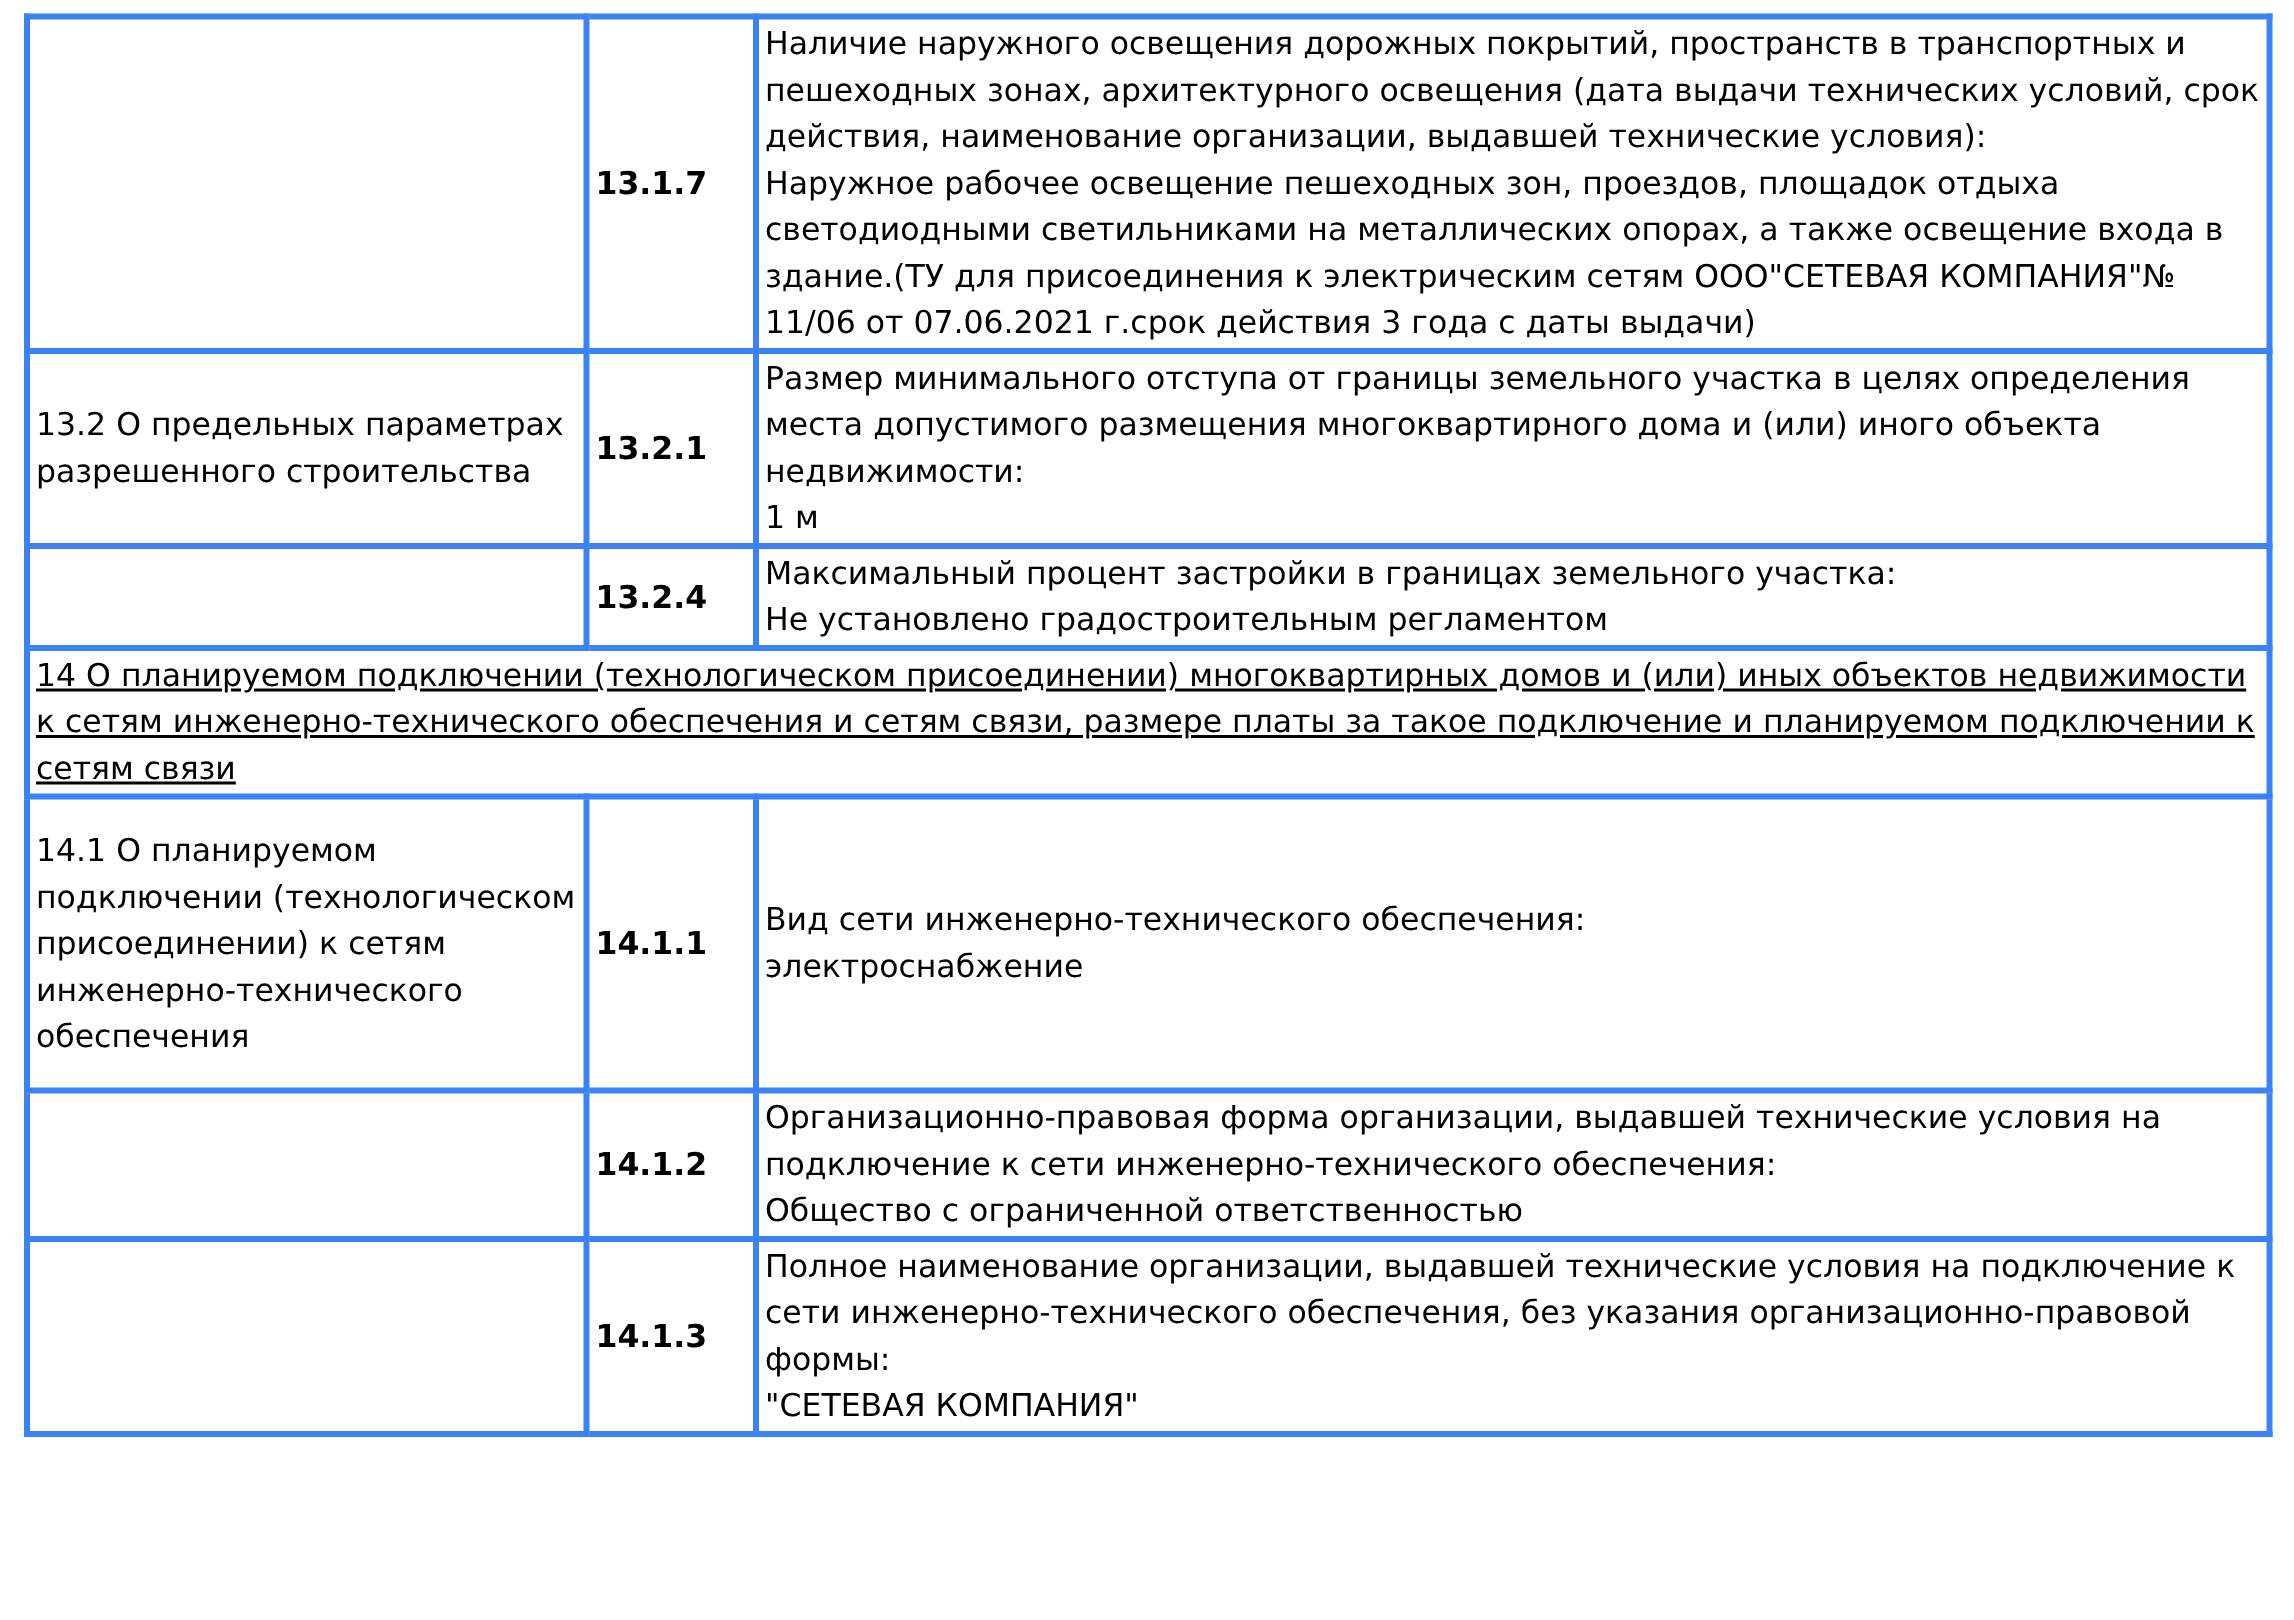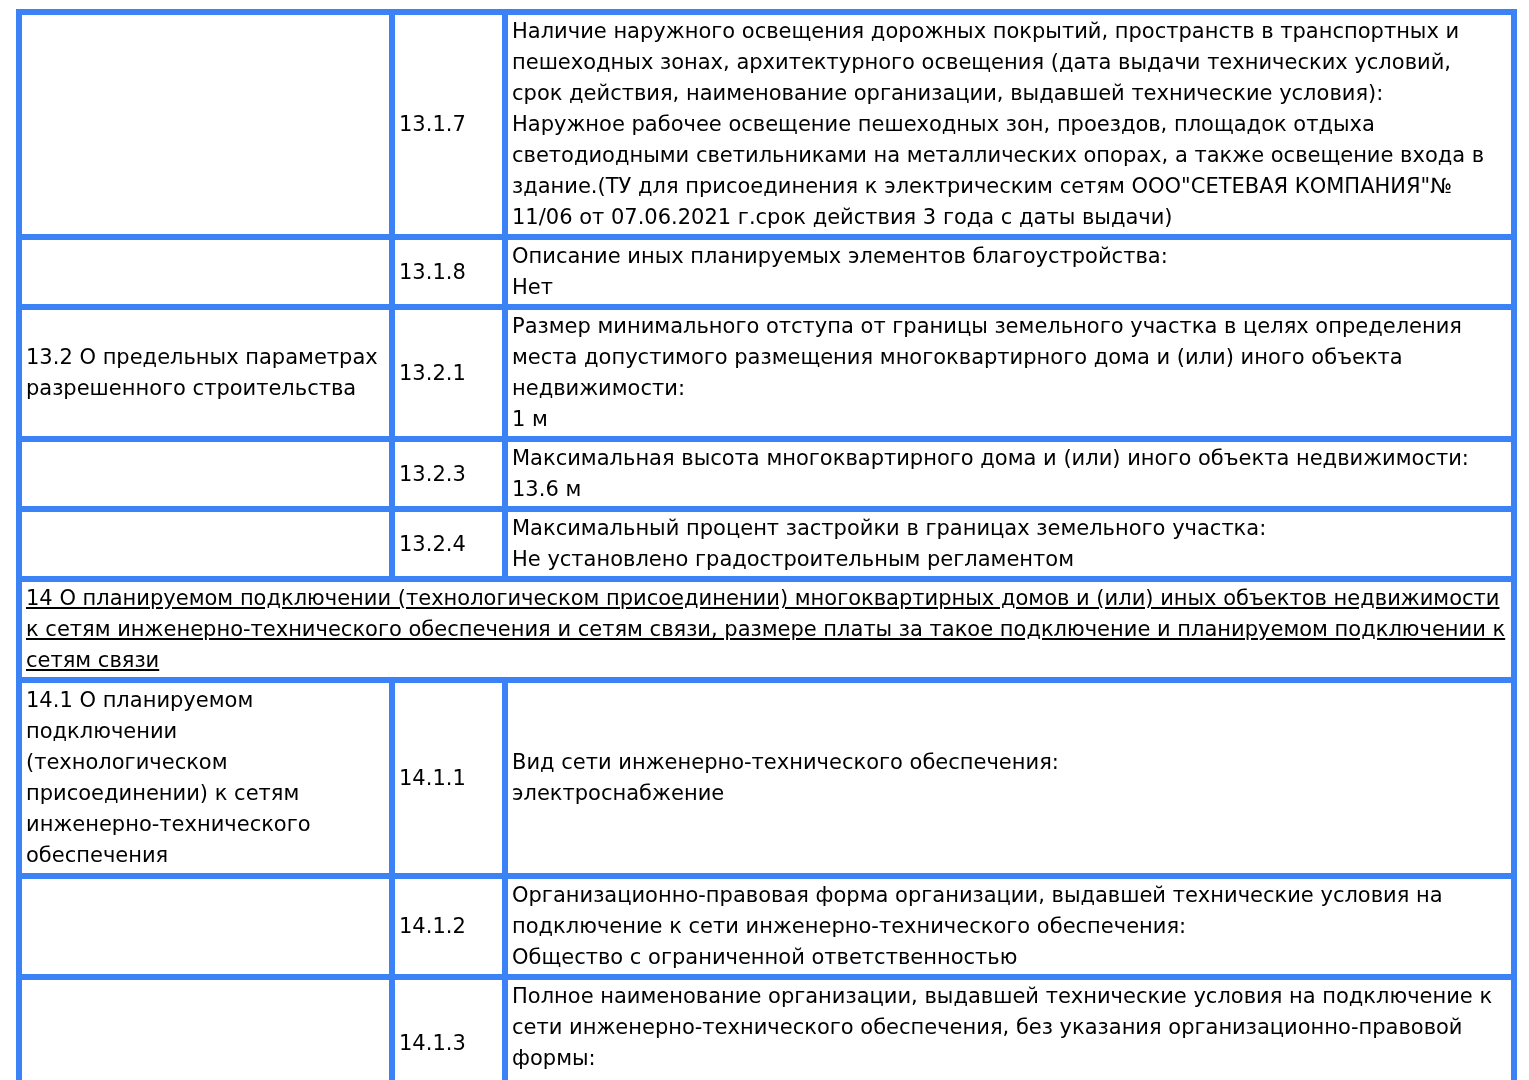--- a/index.html
+++ b/index.html
@@ -27,27 +27,27 @@
     border-collapse: collapse;
     table-layout: fixed;
     width: 1495px;
     font-size: 21px;
     line-height: 31px;
   }
   table.decl col.c1 { width: 373px; }
   table.decl col.c2 { width: 113px; }
   table.decl col.c3 { width: 1009px; }
   table.decl td {
-    border: 6px solid #3b82f6;
+    border: 4px solid #3b82f6;
     vertical-align: middle;
     padding: 1px 4px 1px 4px;
     word-wrap: break-word;
   }
   td.sec-cell { padding-left: 5px; padding-right: 6px; border-radius: 16px; }
-  td.num-cell { padding-left: 5px; }
+  td.num-cell { padding-left: 5px; font-weight: bold; }
   td.content-cell { padding-left: 4px; padding-right: 2px; }
   td.span-cell { padding-left: 5px; padding-right: 6px; text-decoration: underline; }
   .val { font-weight: normal; }
 </style>
 </head>
 <body>
 
 <div class="page">
   <table class="decl">
     <colgroup>
@@ -59,47 +59,31 @@
 
       <tr style="height:222px">
         <td class="sec-cell"></td>
         <td class="num-cell">13.1.7</td>
         <td class="content-cell">
           <div>Наличие наружного освещения дорожных покрытий, пространств в транспортных и пешеходных зонах, архитектурного освещения (дата выдачи технических условий, срок действия, наименование организации, выдавшей технические условия):</div>
           <div class="val">Наружное рабочее освещение пешеходных зон, проездов, площадок отдыха светодиодными светильниками на металлических опорах, а также освещение входа в здание.(ТУ для присоединения к электрическим сетям ООО"СЕТЕВАЯ КОМПАНИЯ"№ 11/06 от 07.06.2021 г.срок действия 3 года с даты выдачи)</div>
         </td>
       </tr>
 
-      <tr style="height:63px">
-        <td class="sec-cell"></td>
-        <td class="num-cell">13.1.8</td>
-        <td class="content-cell">
-          <div>Описание иных планируемых элементов благоустройства:</div>
-          <div class="val">Нет</div>
-        </td>
-      </tr>
 
       <tr style="height:96px">
         <td class="sec-cell">13.2 О предельных параметрах разрешенного строительства</td>
         <td class="num-cell">13.2.1</td>
         <td class="content-cell">
           <div>Размер минимального отступа от границы земельного участка в целях определения места допустимого размещения многоквартирного дома и (или) иного объекта недвижимости:</div>
           <div class="val">1 м</div>
         </td>
       </tr>
 
 
-      <tr style="height:64px">
-        <td class="sec-cell"></td>
-        <td class="num-cell">13.2.3</td>
-        <td class="content-cell">
-          <div>Максимальная высота многоквартирного дома и (или) иного объекта недвижимости:</div>
-          <div class="val">13.6 м</div>
-        </td>
-      </tr>
 
       <tr style="height:64px">
         <td class="sec-cell"></td>
         <td class="num-cell">13.2.4</td>
         <td class="content-cell">
           <div>Максимальный процент застройки в границах земельного участка:</div>
           <div class="val">Не установлено градостроительным регламентом</div>
         </td>
       </tr>
 

